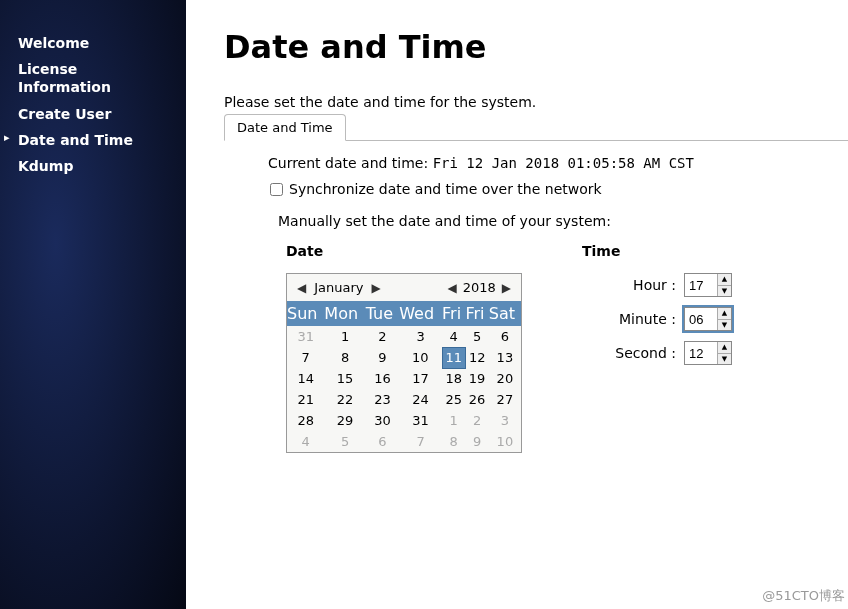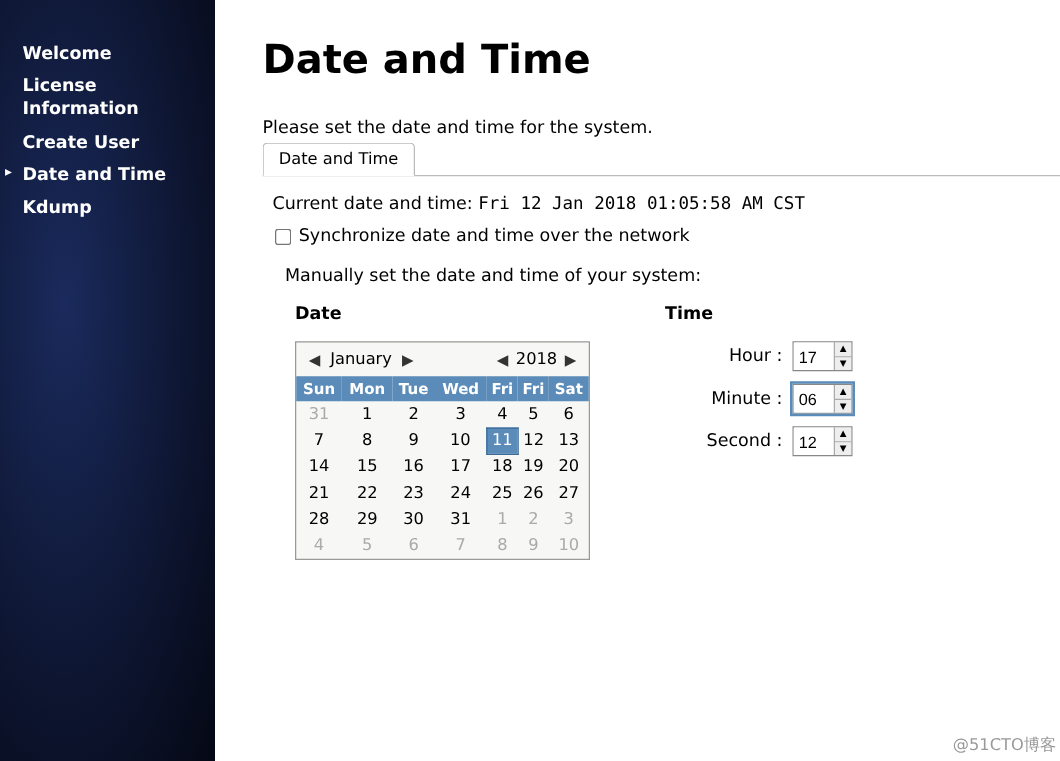--- a/index.html
+++ b/index.html
@@ -1,41 +1,41 @@
 <!DOCTYPE html>
 <html><head>
 <meta charset="utf-8">
 <style>
 * { box-sizing: border-box; margin: 0; padding: 0; }
 body { font-family: "DejaVu Sans", "Liberation Sans", sans-serif; font-size: 13px; color: #000; background: #fff; width: 848px; height: 609px; overflow: hidden; }
 .container { display: flex; height: 609px; }
-.sidebar { width: 172px; background: radial-gradient(ellipse at 30% 40%, #1a2a5c 0%, #0d1530 60%, #050814 100%); padding: 30px 0 0 18px; }
+.sidebar { width: 186px; background: radial-gradient(ellipse at 30% 40%, #1a2a5c 0%, #0d1530 60%, #050814 100%); padding: 30px 0 0 18px; }
 .sidebar-item { color: #fff; font-weight: bold; font-size: 14px; padding: 4px 0; cursor: pointer; line-height: 1.3; }
 .sidebar-item.active::before { content: "▸"; position: absolute; margin-left: -14px; font-size: 11px; }
 .main { flex: 1; padding: 28px 0 0 38px; }
 h1 { font-size: 32px; font-weight: bold; margin-bottom: 28px; }
 .intro { font-size: 14px; margin-bottom: 22px; }
 .tab-container { border-top: 1px solid #bbb; position: relative; }
 .tab { position: absolute; top: -27px; left: 0; background: #fff; border: 1px solid #bbb; border-bottom: 1px solid #fff; border-radius: 4px 4px 0 0; padding: 5px 12px; font-size: 13px; }
-.tab-body { padding: 14px 8px 8px 8px; }
+.tab-body { padding: 14px 8px 8px 8px; margin-left: 36px; }
 .current-line { font-size: 14px; margin-bottom: 10px; }
 .mono { font-family: "DejaVu Sans Mono", monospace; }
 .sync-row { display: flex; align-items: center; gap: 6px; margin: 2px 0 16px 2px; font-size: 14px; }
 .sync-row input[type=checkbox] { width: 13px; height: 13px; }
 .manual-label { margin-left: 10px; font-size: 14px; margin-bottom: 14px; }
 .dt-row { display: flex; gap: 60px; margin-left: 18px; }
 .section-head { font-weight: bold; font-size: 14px; margin-bottom: 14px; }
 .calendar { border: 1px solid #999; width: 236px; background: #f7f7f5; }
 .cal-header { display: flex; align-items: center; padding: 6px 8px; font-size: 13px; }
 .cal-nav { cursor: pointer; padding: 0 2px; font-size: 12px; color: #333; }
 .cal-month { margin: 0 6px; }
 .cal-year { margin: 0 4px; }
 .cal-spacer { flex: 1; }
 .cal-grid { width: 100%; border-collapse: collapse; }
-.cal-grid th { background: #5b8bb8; color: #fff; font-weight: bold; font-size: 12px; padding: 3px 0; text-align: center; }
+.cal-grid th { background: #5b8bb8; color: #fff; font-weight: normal; font-size: 16px; padding: 3px 0; text-align: left; }
 .cal-grid td { text-align: center; font-size: 13px; padding: 2px 0; height: 21px; cursor: pointer; }
 .cal-grid td.dim { color: #aaa; }
 .cal-grid td.sel { background: #5b8bb8; color: #ffffff; border: 1px solid #3a6a98; }
 .time-col { }
 .time-row { display: flex; align-items: center; gap: 8px; margin-bottom: 10px; width: 150px; }
 .time-label { font-size: 14px; text-align: right; flex: 1; }
 .spinner { display: flex; border: 1px solid #888; background: #fff; height: 24px; }
 .spinner input { border: none; width: 32px; padding: 2px 4px; font-size: 13px; outline: none; }
 .spinner .arrows { display: flex; flex-direction: column; border-left: 1px solid #aaa; width: 14px; }
 .spinner .arrows span { flex: 1; display: flex; align-items: center; justify-content: center; font-size: 7px; cursor: pointer; background: #eee; }

